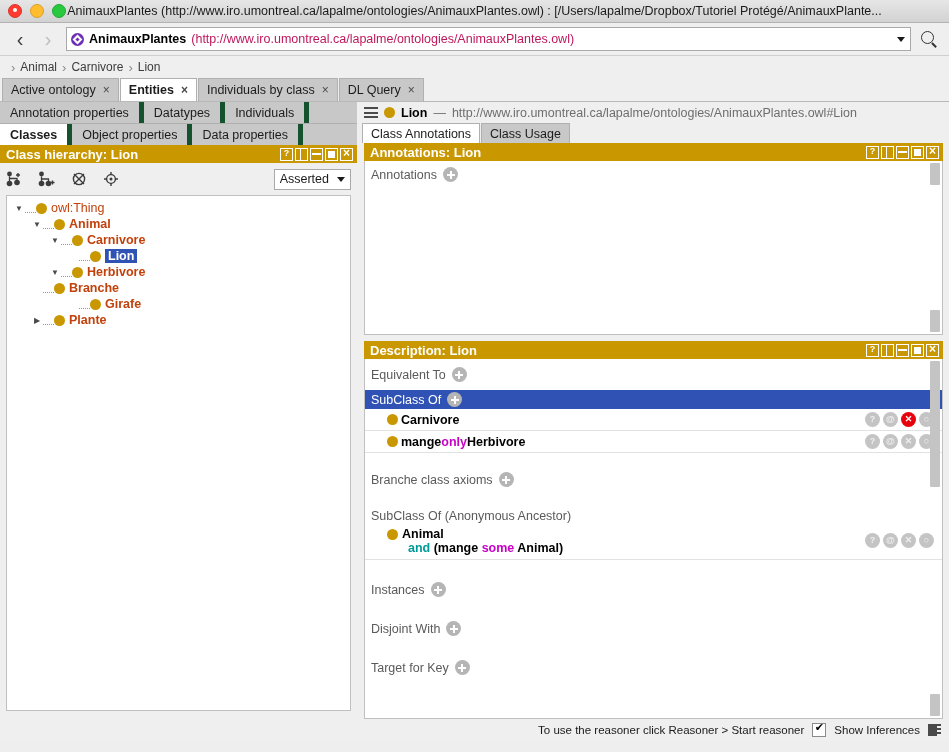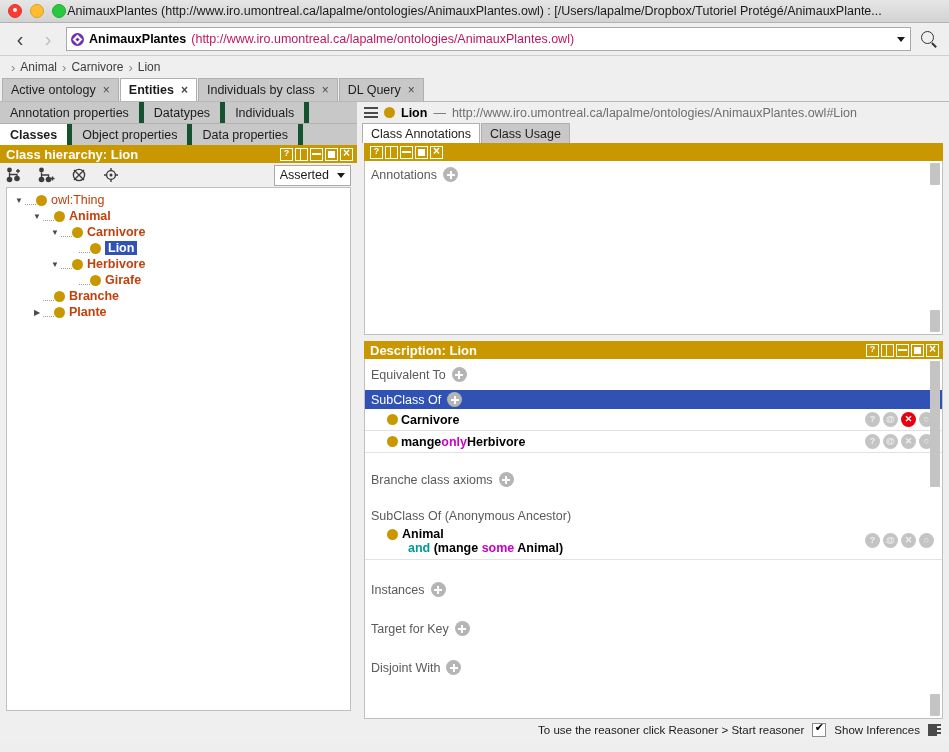--- a/index.html
+++ b/index.html
@@ -310,21 +310,21 @@
     left: 0; top: -4px;
     width: 100%;
     text-align: center;
     font-size: 12px;
     color: #ffffff;
     line-height: 16px;
   }
 
   
   .tree-toolbar {
-    height: 24px;
+    height: 32px;
     background: #efefef;
     display: flex;
     align-items: center;
     padding: 0 6px;
     gap: 14px;
   }
   .tt-icon {
     width: 18px; height: 16px;
     position: relative;
     color: #3c3c3c;
@@ -769,32 +769,32 @@
         <span class="cls-label selected">Lion</span>
       </div>
 
       <div class="tree-row" style="padding-left:42px">
         <span class="tw">▼</span>
         <span class="dotline"></span>
         <span class="cls-dot"></span>
         <span class="cls-label">Herbivore</span>
       </div>
 
+      <div class="tree-row" style="padding-left:24px">
+        <span class="tw"></span>
+        <span class="dotline"></span>
+        <span class="cls-dot"></span>
+        <span class="cls-label">Branche</span>
+      </div>
+
       <div class="tree-row" style="padding-left:60px">
         <span class="tw"></span>
         <span class="dotline"></span>
         <span class="cls-dot"></span>
         <span class="cls-label">Girafe</span>
-      </div>
-
-      <div class="tree-row" style="padding-left:24px">
-        <span class="tw"></span>
-        <span class="dotline"></span>
-        <span class="cls-dot"></span>
-        <span class="cls-label">Branche</span>
       </div>
 
 
       <div class="tree-row" style="padding-left:24px">
         <span class="tw">▶</span>
         <span class="dotline"></span>
         <span class="cls-dot"></span>
         <span class="cls-label">Plante</span>
       </div>
 
@@ -819,20 +819,21 @@
       <div class="rtab active">
         <span>Class Annotations</span>
       </div>
       <div class="rtab">
         <span>Class Usage</span>
       </div>
     </div>
 
     <div class="section">
       <div class="panel-header">
+        <span class="ph-title">Annotations: Lion</span>
         <span class="ph-buttons">
           <span class="ph-btn q"></span>
           <span class="ph-btn split"></span>
           <span class="ph-btn dash"></span>
           <span class="ph-btn sq"></span>
           <span class="ph-btn x"></span>
         </span>
       </div>
       <div class="section-body" id="annotations-body">
         <div class="field-label">
@@ -917,26 +918,26 @@
             <span class="ract">○</span>
           </span>
         </div>
 
         <div class="field-label" style="padding-top:22px;">
           <span>Instances</span>
           <span class="plus-btn"></span>
         </div>
 
         <div class="field-label" style="padding-top:24px;">
+          <span>Disjoint With</span>
+          <span class="plus-btn"></span>
+        </div>
+
+        <div class="field-label" style="padding-top:24px;">
           <span>Target for Key</span>
-          <span class="plus-btn"></span>
-        </div>
-
-        <div class="field-label" style="padding-top:24px;">
-          <span>Disjoint With</span>
           <span class="plus-btn"></span>
         </div>
 
         <div class="vscroll">
           <div class="vthumb" style="top:0; height:126px;"></div>
           <div class="vthumb" style="bottom:0; height:22px;"></div>
         </div>
       </div>
     </div>
 

